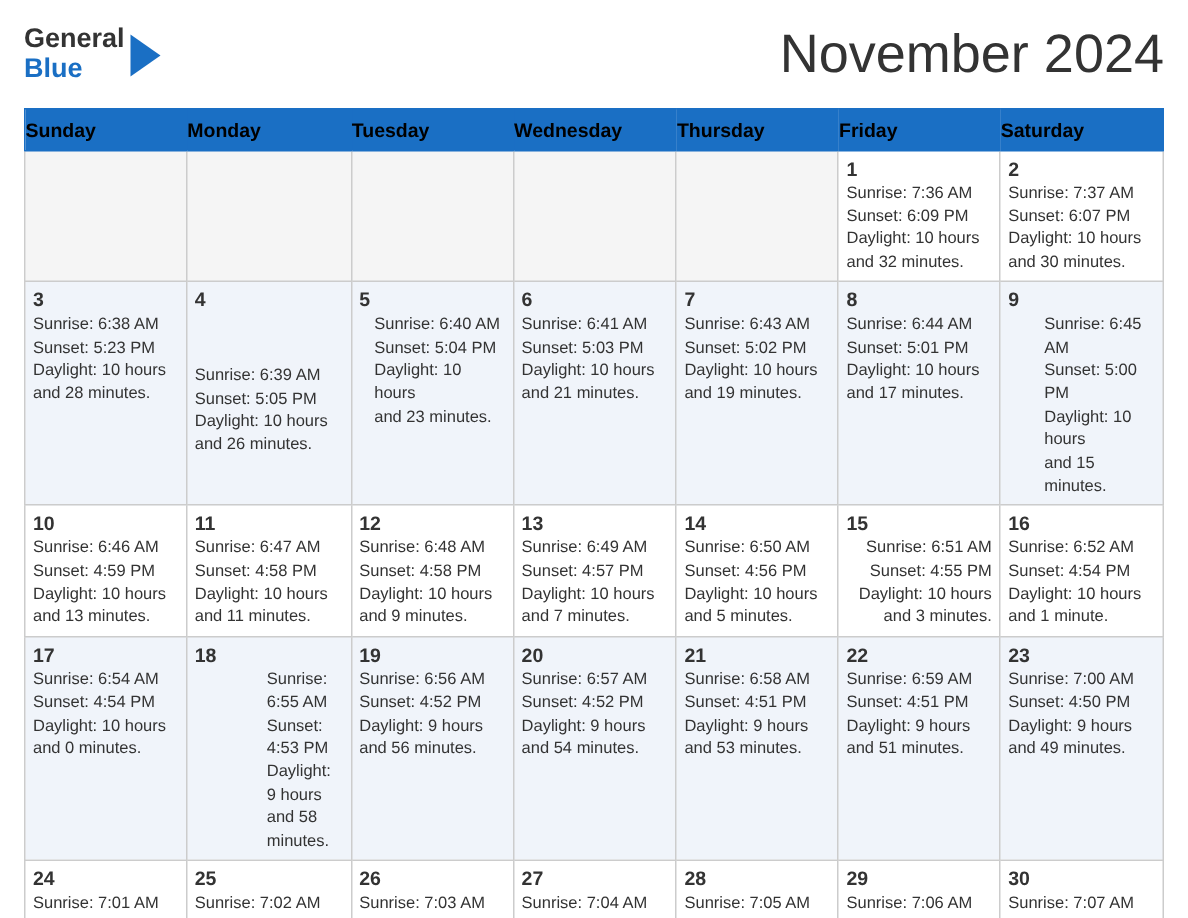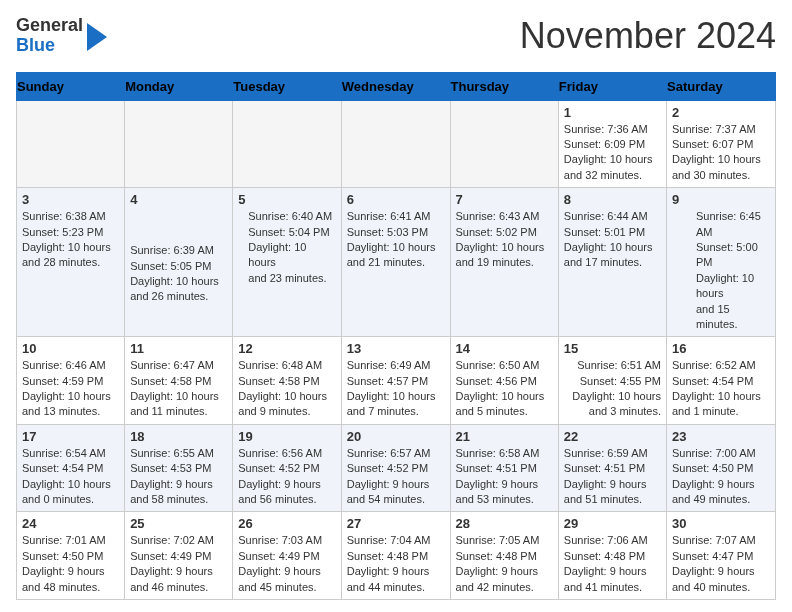--- a/index.html
+++ b/index.html
@@ -248,21 +248,21 @@
       <tr class="row-alt">
         <td>
           <div class="day-num">17</div>
           <div class="day-info" style="white-space: pre-line;">Sunrise: 6:54 AM
 Sunset: 4:54 PM
 Daylight: 10 hours
 and 0 minutes.</div>
         </td>
         <td>
           <div class="day-num">18</div>
-          <div class="day-info" style="white-space: pre-line;">Sunrise: 6:55 AM
+          <div class="day-info" style="white-space: pre-line; margin-left: 48px;">Sunrise: 6:55 AM
 Sunset: 4:53 PM
 Daylight: 9 hours
 and 58 minutes.</div>
         </td>
         <td>
           <div class="day-num">19</div>
           <div class="day-info" style="white-space: pre-line;">Sunrise: 6:56 AM
 Sunset: 4:52 PM
 Daylight: 9 hours
 and 56 minutes.</div>

